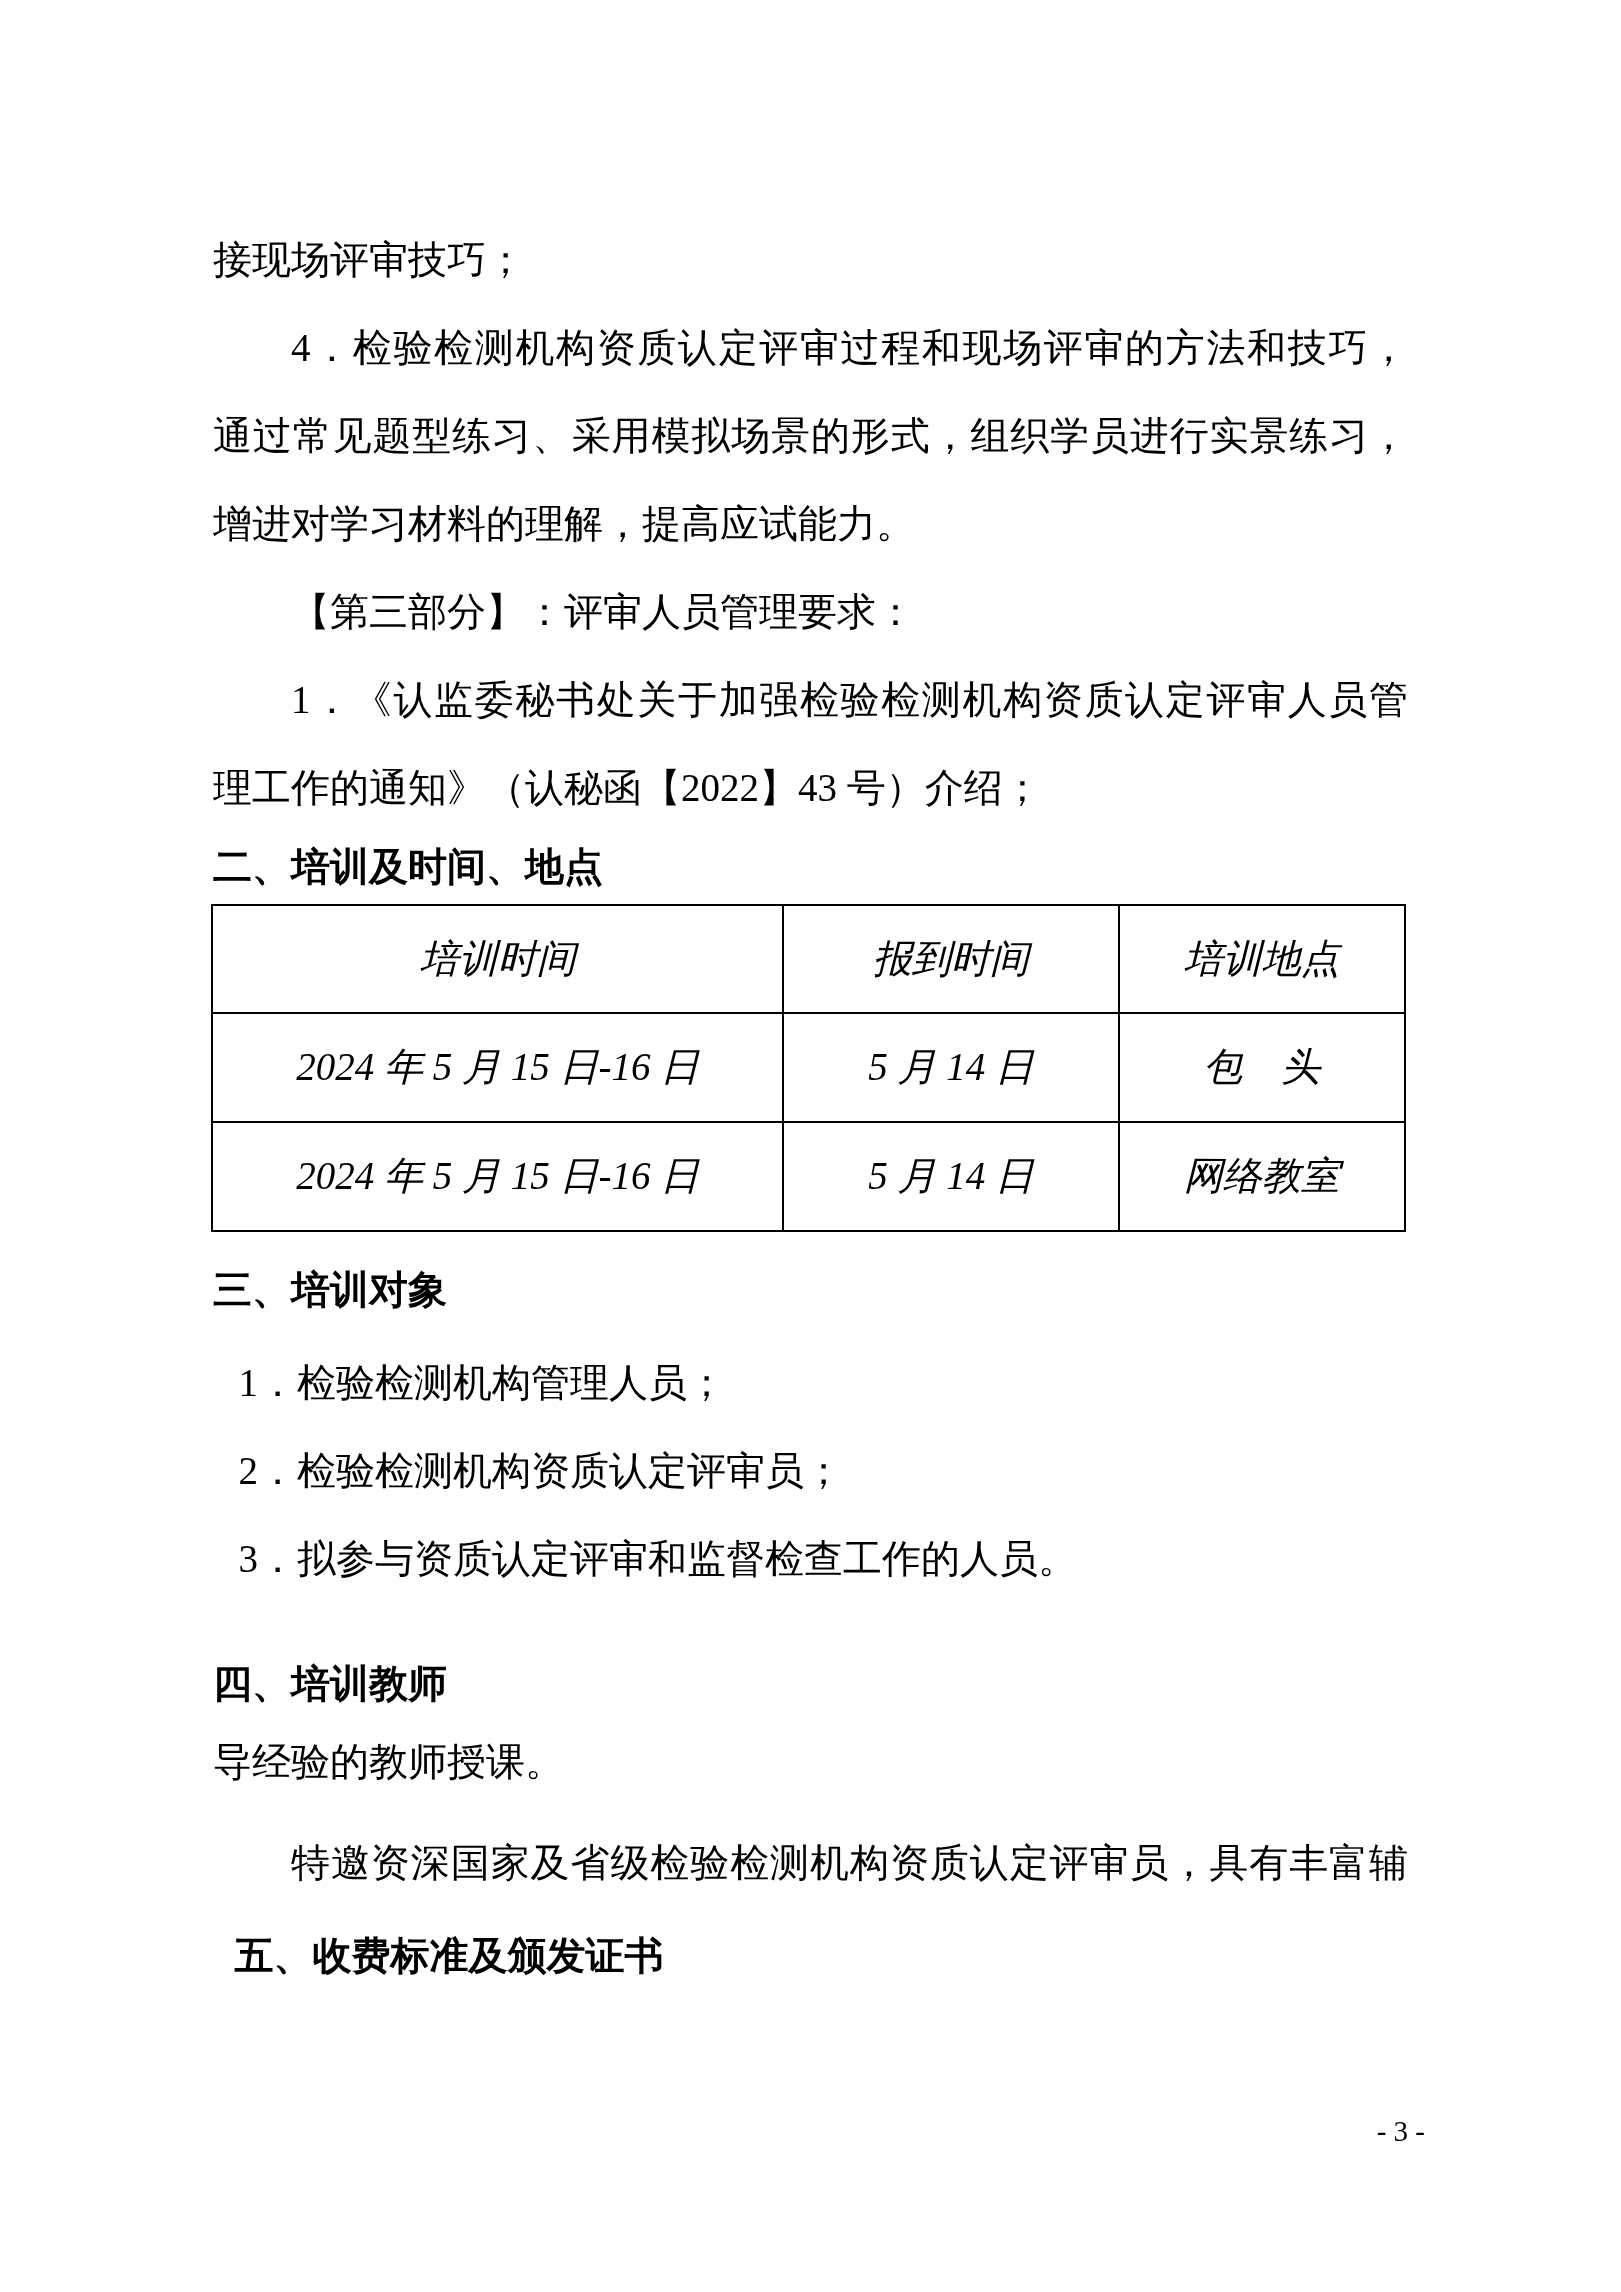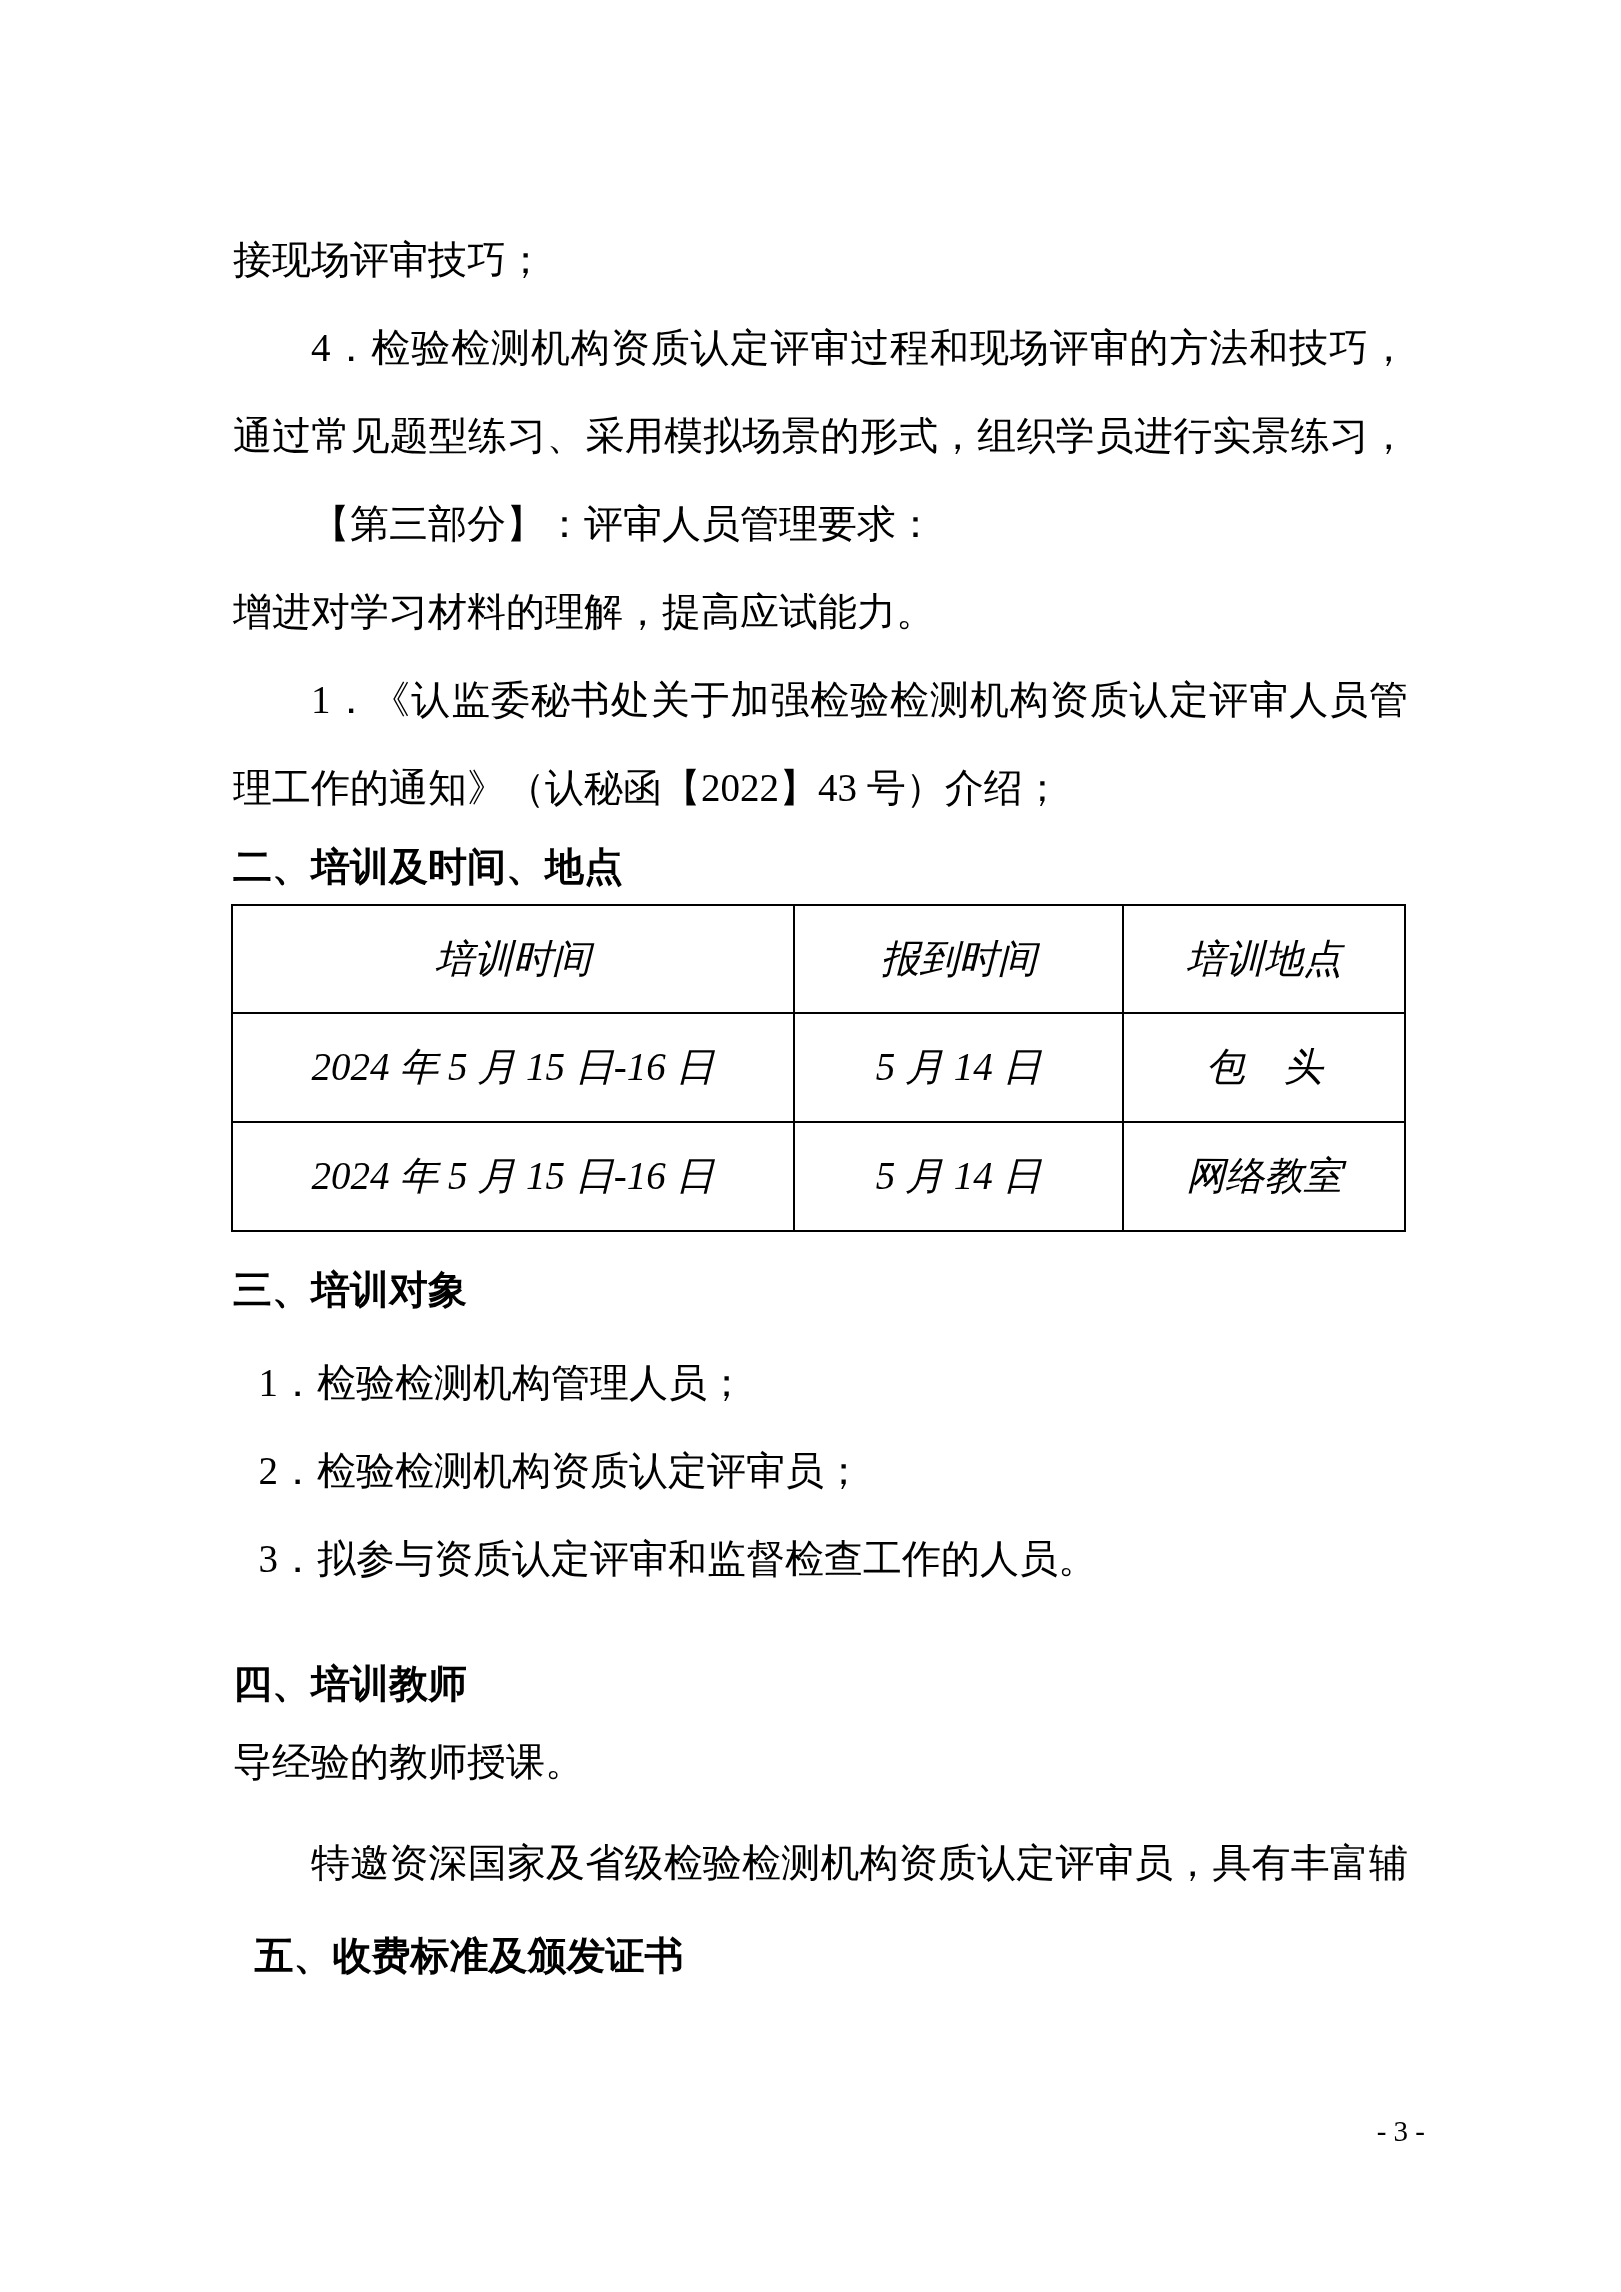--- a/index.html
+++ b/index.html
@@ -6,21 +6,20 @@
   html, body { background: #888; }
   .page {
     position: relative;
     width: 1621px;
     height: 2293px;
     margin: 0 auto;
     background: #ffffff;
     overflow: hidden;
     font-family: "Liberation Serif", serif;
     color: #000000;
-    padding-left: 20px;
   }
   .content {
     padding: 216px 213px 0 213px;
   }
   .bline {
     font-size: 39px;
     line-height: 88px;
     height: 88px;
     white-space: nowrap;
     overflow: visible;
@@ -83,22 +82,22 @@
 </style>
 </head>
 <body>
 
 <div class="page">
   <div class="content">
 
     <div class="bline">接现场评审技巧；</div>
     <div class="bline indent jline">4．检验检测机构资质认定评审过程和现场评审的方法和技巧，</div>
     <div class="bline jline">通过常见题型练习、采用模拟场景的形式，组织学员进行实景练习，</div>
+    <div class="bline">增进对学习材料的理解，提高应试能力。</div>
     <div class="bline indent">【第三部分】：评审人员管理要求：</div>
-    <div class="bline">增进对学习材料的理解，提高应试能力。</div>
     <div class="bline indent jline">1．《认监委秘书处关于加强检验检测机构资质认定评审人员管</div>
     <div class="bline">理工作的通知》（认秘函【2022】43 号）介绍；</div>
 
     <div class="heading">二、培训及时间、地点</div>
 
     <table class="schedule mt-table">
       <tbody>
         <tr class="hdr">
           <td class="c1">培训时间</td>
           <td class="c2">报到时间</td>

